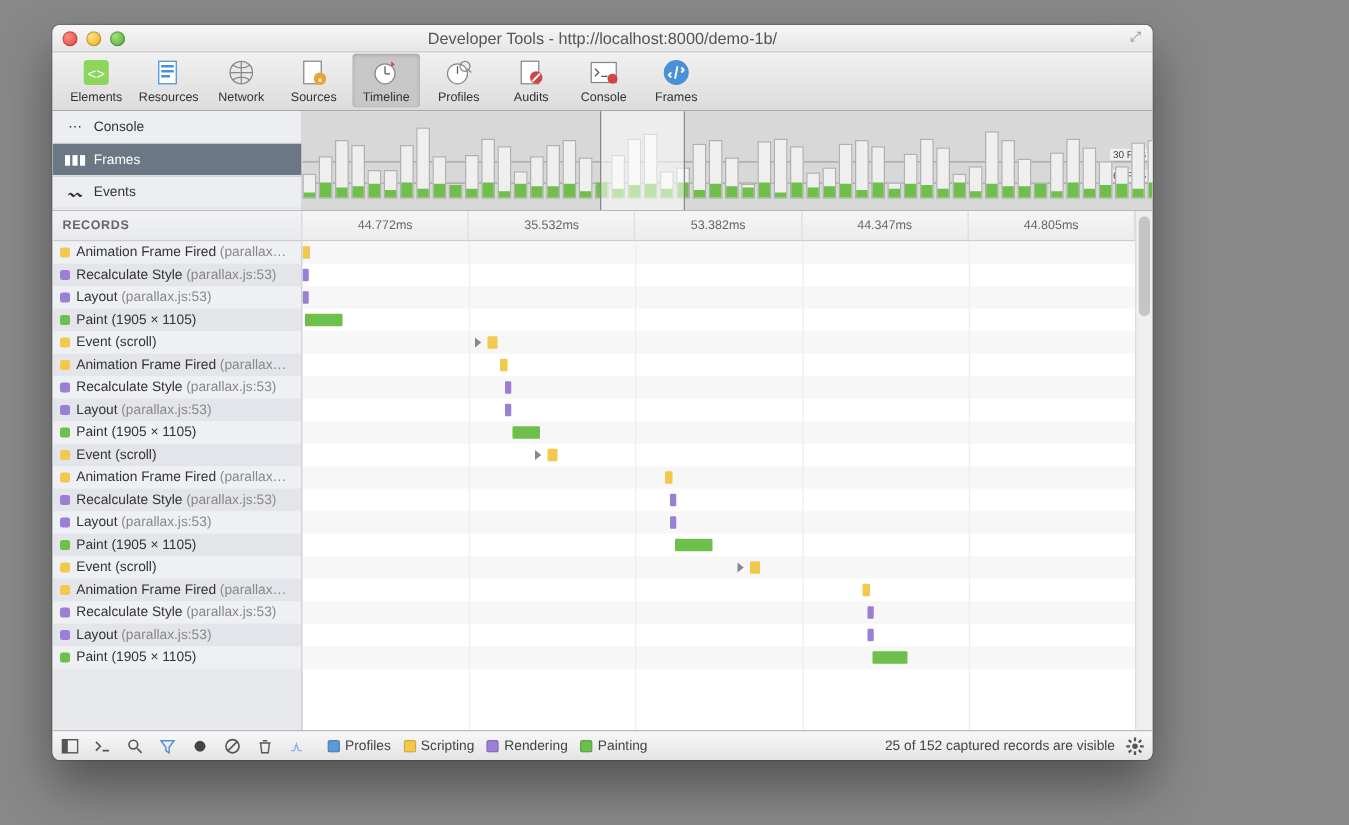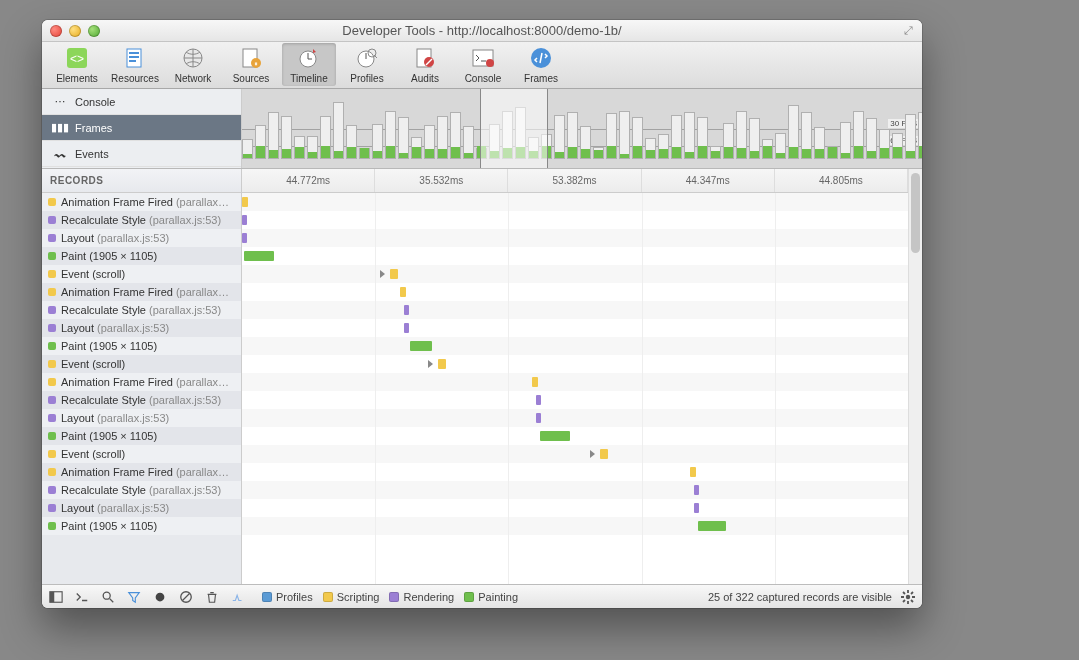--- a/index.html
+++ b/index.html
@@ -607,21 +607,21 @@
             <i class="swatch c-rendering"></i>
             <span>Rendering</span>
           </span>
         <span>
             <i class="swatch c-painting"></i>
             <span>Painting</span>
           </span>
       </div>
     </div>
     <div class="sb-right">
-      <span>25 of 322 captured records are visible</span>
+      <span>25 of 152 captured records are visible</span>
       <span class="gear"><svg viewBox="0 0 16 16">
             <circle cx="8" cy="8" r="2.2" fill="#555"></circle>
             <g stroke="#555" stroke-width="1.8">
               <line x1="8" y1="1" x2="8" y2="4"></line>
               <line x1="8" y1="12" x2="8" y2="15"></line>
               <line x1="1" y1="8" x2="4" y2="8"></line>
               <line x1="12" y1="8" x2="15" y2="8"></line>
               <line x1="3" y1="3" x2="5" y2="5"></line>
               <line x1="11" y1="11" x2="13" y2="13"></line>
               <line x1="3" y1="13" x2="5" y2="11"></line>

